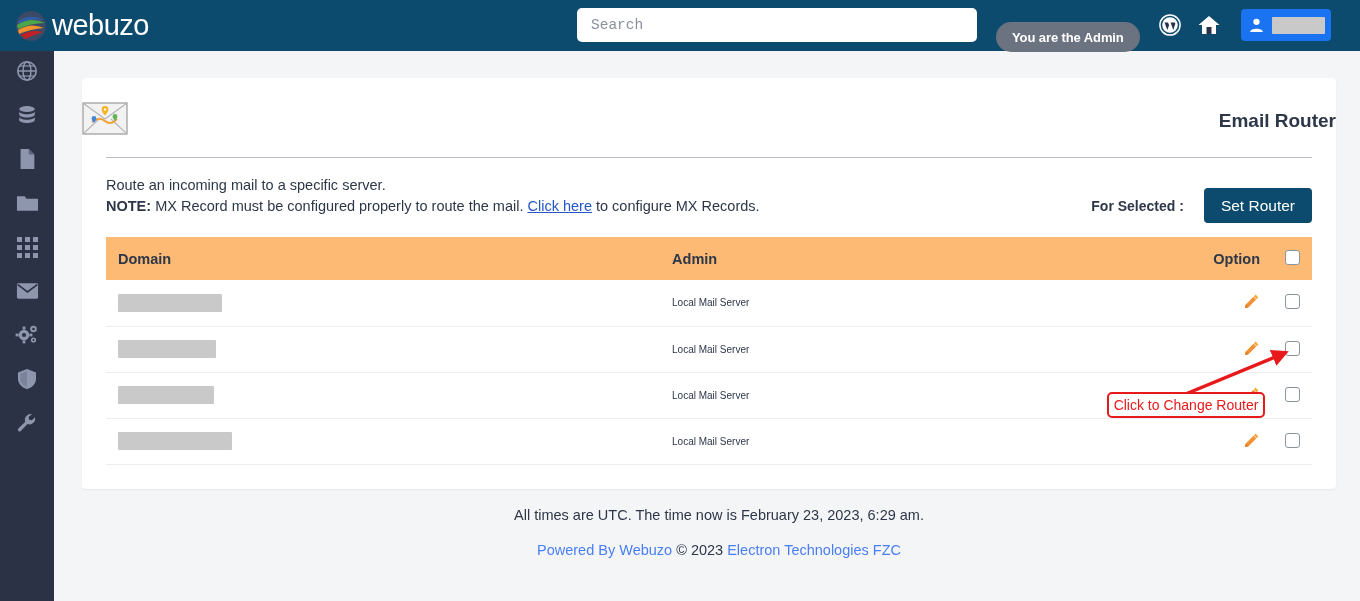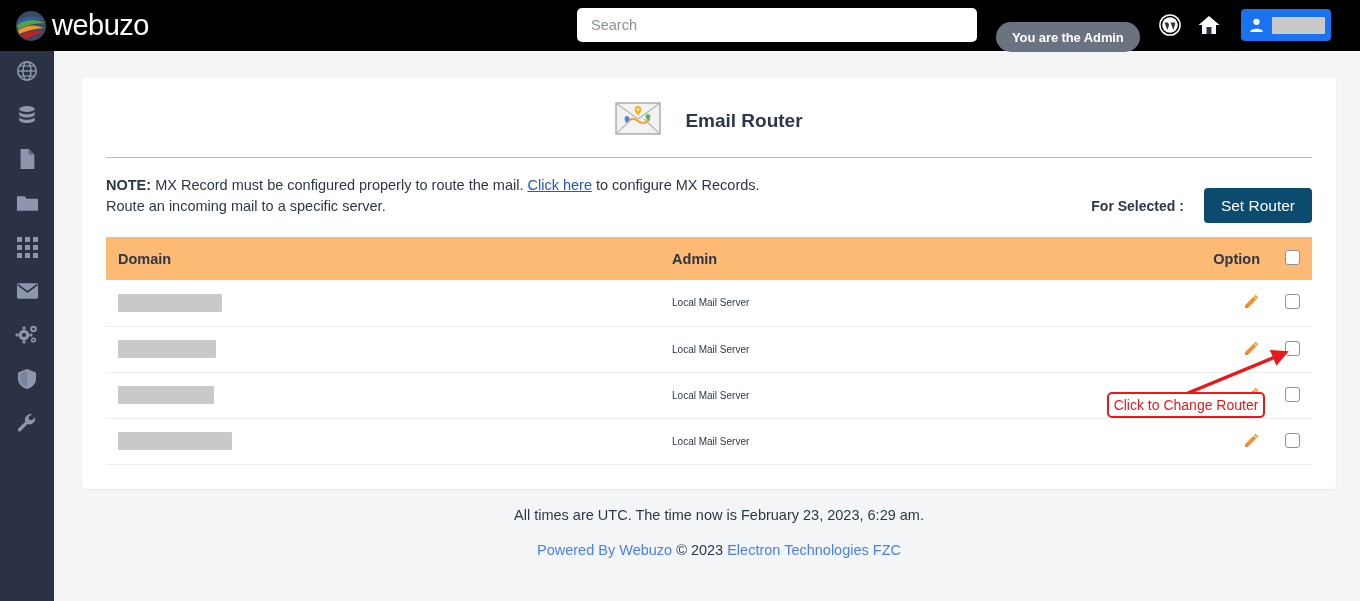--- a/index.html
+++ b/index.html
@@ -7,35 +7,35 @@
     width: 1360px; height: 601px;
     font-family: "Liberation Sans", sans-serif;
     background: #f4f5f7;
     overflow: hidden;
   }
 
   
   .topbar {
     position: absolute; top: 0; left: 0;
     width: 1360px; height: 51px;
-    background: #000000;
+    background: #0c4a6e;
     display: flex; align-items: center;
   }
   .logo-wrap { display: flex; align-items: center; margin-left: 14px; }
   .logo-mark { width: 34px; height: 34px; position: relative; }
   .logo-text {
     color: #ffffff; font-size: 29px; letter-spacing: -0.5px;
     margin-left: 4px; font-weight: 400;
   }
   .search-box {
     position: absolute; left: 577px; top: 8px;
     width: 400px; height: 34px;
     background: #ffffff; border: none; border-radius: 5px;
     padding: 0 14px; font-size: 14.5px;
-    font-family: Liberation Sans, sans-serif; color: #333;
+    font-family: Liberation Mono, monospace; color: #333;
   }
   .search-box::placeholder { color: #8a8f9c; }
   .admin-badge {
     position: absolute; left: 996px; top: 22px;
     height: 30px; padding: 0 16px;
     background: #6b7280; border-radius: 15px;
     color: #fff; font-size: 13px; font-weight: bold;
     display: flex; align-items: center; letter-spacing: -0.1px;
   }
   .icon-btn {
@@ -70,21 +70,21 @@
   
   .page { position: absolute; left: 54px; top: 51px; width: 1306px; height: 550px; }
 
   .card {
     position: absolute; left: 28px; top: 27px;
     width: 1254px; height: 411px;
     background: #ffffff; border-radius: 4px;
     box-shadow: 0 1px 2px rgba(0,0,0,0.06);
   }
   .card-title {
-    display: flex; align-items: center; justify-content: center;
+    display: flex; align-items: center; justify-content: space-between;
     gap: 24px; padding-top: 24px;
   }
   .card-title .label {
     font-size: 19px; font-weight: bold; color: #2d3748;
   }
   .divider {
     position: absolute; left: 24px; top: 79px;
     width: 1206px; height: 1px; background: #b9bdc4;
   }
 
@@ -311,24 +311,24 @@
           <path d="M12 14 a2.4 2.4 0 0 1 2.4 2.4 c0 1.8-2.4 4.3-2.4 4.3 s-2.4-2.5-2.4-4.3 A2.4 2.4 0 0 1 12 14z" fill="#4a86d8"></path>
           <path d="M33 12 a2.4 2.4 0 0 1 2.4 2.4 c0 1.8-2.4 4.3-2.4 4.3 s-2.4-2.5-2.4-4.3 A2.4 2.4 0 0 1 33 12z" fill="#63b257"></path>
         </svg>
       </span>
       <span class="label">Email Router</span>
     </div>
 
     <div class="divider"></div>
 
     <div class="desc">
+      <div>Route an incoming mail to a specific server.</div>
       <div>
         <b>NOTE:</b><span> MX Record must be configured properly to route the mail. </span><a href="#">Click here</a><span> to configure MX Records.</span>
       </div>
-      <div>Route an incoming mail to a specific server.</div>
     </div>
 
     <div class="for-selected">
       <span class="fs-label">For Selected :</span>
       <button class="set-router-btn">Set Router</button>
     </div>
 
     <table class="router-table">
       <thead>
         <tr>

